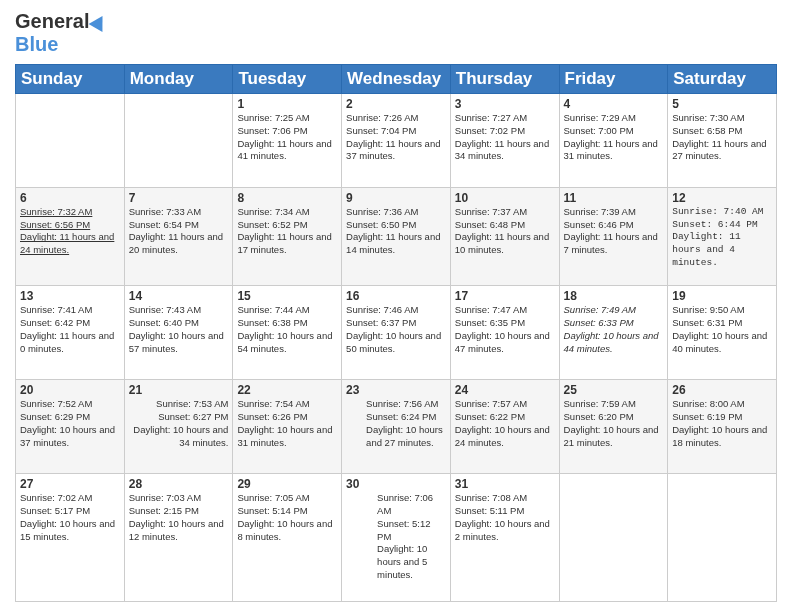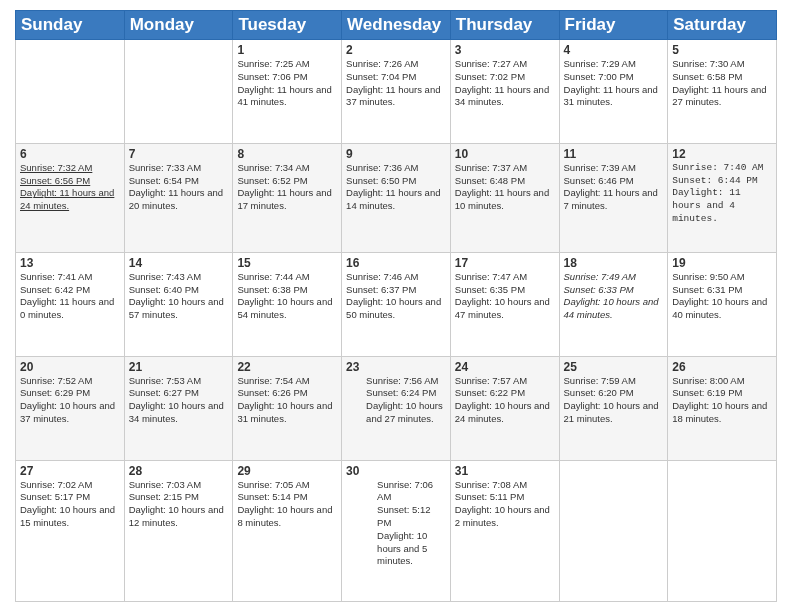--- a/index.html
+++ b/index.html
@@ -94,20 +94,33 @@
       font-size: 9.5px;
     }
     .empty-cell {
       background-color: #fff !important;
     }
   </style>
 </head>
 <body>
 
 <div class="page">
+  <div class="header">
+    <div class="logo">
+      <div class="logo-row">
+        <span style="font-size:20px;font-weight:bold;color:#333;">General</span>
+        <span class="logo-triangle"></span>
+      </div>
+      <span style="font-size:20px;font-weight:bold;color:#4a90d9;">Blue</span>
+    </div>
+    <div class="title-section">
+      <div class="month-title"></div>
+      <div class="location-title"></div>
+    </div>
+  </div>
 
   <table class="calendar">
     <thead>
       <tr>
 
       <th>Sunday</th>
           <th>Monday</th>
           <th>Tuesday</th>
           <th>Wednesday</th>
           <th>Thursday</th>
@@ -240,21 +253,21 @@
         </tr>
         <tr>
           <td>
             <span class="day-number">20</span>
             <div class="day-info" style="white-space: pre-line;">Sunrise: 7:52 AM
 Sunset: 6:29 PM
 Daylight: 10 hours and 37 minutes.</div>
           </td>
           <td>
             <span class="day-number">21</span>
-            <div class="day-info" style="white-space: pre-line;">Sunrise: 7:53 AM
+            <div class="day-info" style="white-space: pre-line; text-align: right;">Sunrise: 7:53 AM
 Sunset: 6:27 PM
 Daylight: 10 hours and 34 minutes.</div>
           </td>
           <td>
             <span class="day-number">22</span>
             <div class="day-info" style="white-space: pre-line;">Sunrise: 7:54 AM
 Sunset: 6:26 PM
 Daylight: 10 hours and 31 minutes.</div>
           </td>
           <td>

